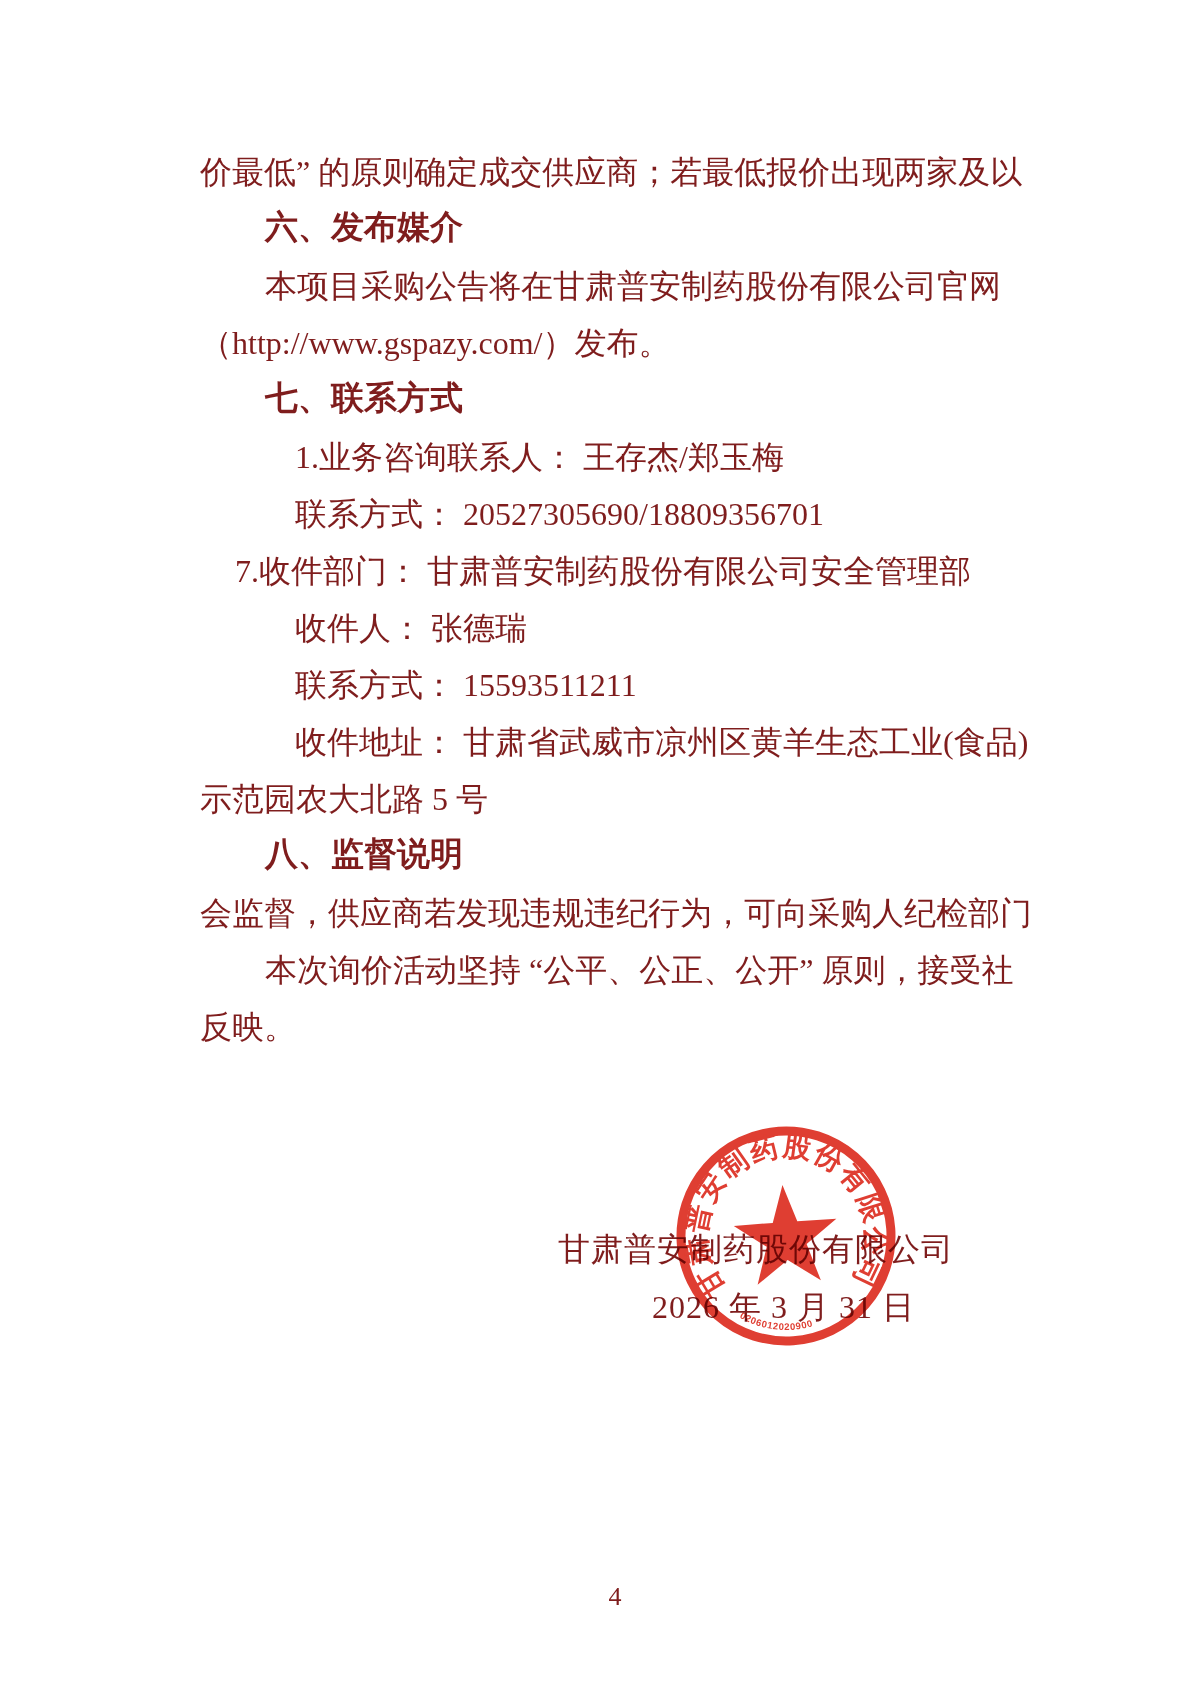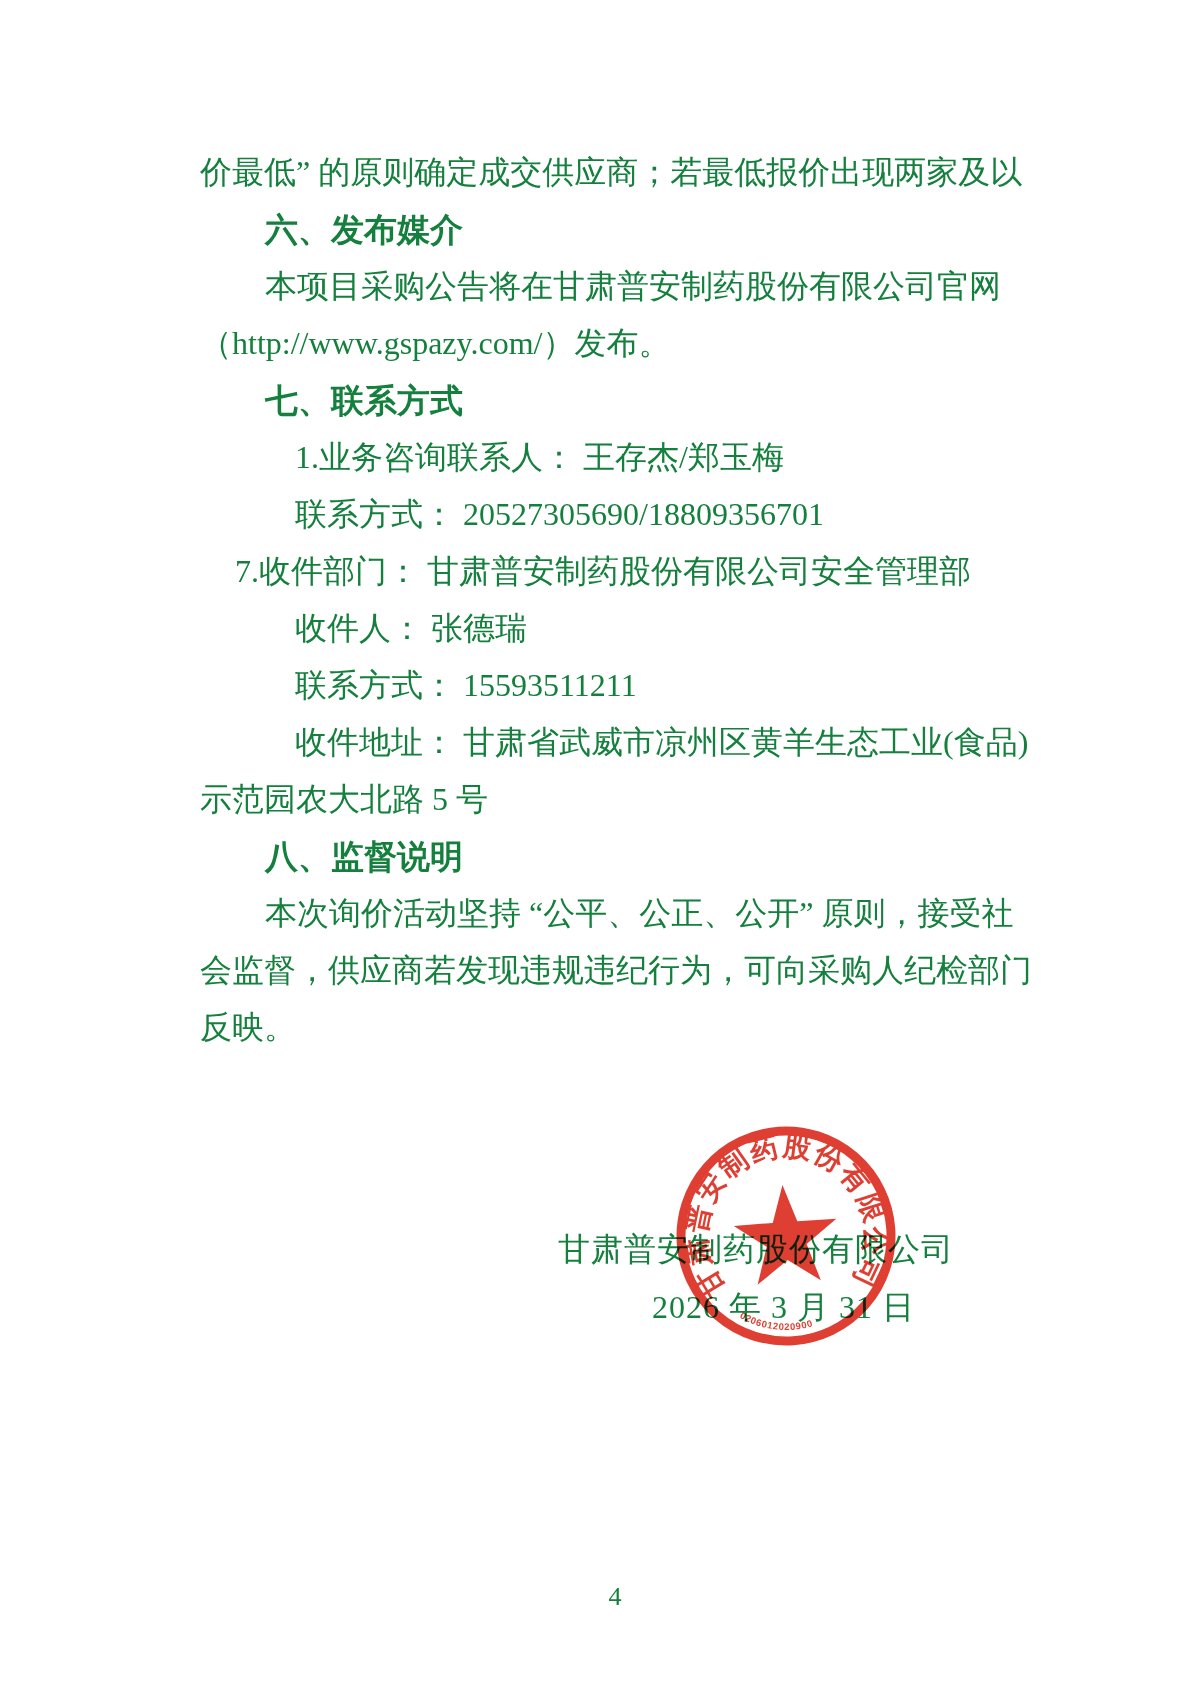--- a/index.html
+++ b/index.html
@@ -3,36 +3,36 @@
 <meta charset="utf-8">
 <style>
   html,body{margin:0;padding:0;background:#e8e8e8;}
   .page{
     position:relative;
     width:1190px;height:1684px;
     margin:0 auto;
     background:#ffffff;
     overflow:hidden;
     font-family:"Liberation Serif","DejaVu Serif",serif;
-    color:#15803d;
+    color:#7f1d1d;
   }
   .doc-body{
     position:absolute;
     left:200px;top:144px;
     width:860px;
   }
   .l{
     height:57px;
     line-height:57px;
     font-size:32px;
     letter-spacing:0px;
     white-space:nowrap;
   }
   .l.b{
-    font-family:Liberation Sans, sans-serif;
+    font-family:Liberation Mono, monospace;
     font-weight:bold;
     font-size:33px;
   }
   .i1{padding-left:65px;}
   .i2{padding-left:35px;}
   .i3{padding-left:95px;}
   .sig-company{
     position:absolute;
     left:558px;top:1229px;
     font-size:32px;line-height:40px;
@@ -78,22 +78,22 @@
     <div class="l">（http://www.gspazy.com/）发布。</div>
     <div class="l b i1">七、联系方式</div>
     <div class="l i3">1.业务咨询联系人： 王存杰/郑玉梅</div>
     <div class="l i3">联系方式： 20527305690/18809356701</div>
     <div class="l i2">7.收件部门： 甘肃普安制药股份有限公司安全管理部</div>
     <div class="l i3">收件人： 张德瑞</div>
     <div class="l i3">联系方式： 15593511211</div>
     <div class="l i3">收件地址： 甘肃省武威市凉州区黄羊生态工业(食品)</div>
     <div class="l">示范园农大北路 5 号</div>
     <div class="l b i1">八、监督说明</div>
+    <div class="l">会监督，供应商若发现违规违纪行为，可向采购人纪检部门</div>
     <div class="l i1">本次询价活动坚持 “公平、公正、公开” 原则，接受社</div>
-    <div class="l">会监督，供应商若发现违规违纪行为，可向采购人纪检部门</div>
     <div class="l">反映。</div>
   </div>
 
   <div class="sig-company">甘肃普安制药股份有限公司</div>
   <div class="sig-date">2026 年 3 月 31 日</div>
 
   <svg class="seal" viewBox="0 0 260 260">
     <circle cx="130" cy="130" r="105" fill="none" stroke="#dd2f22" stroke-width="9"></circle>
     <polygon fill="#dd2f22" points="130,79 142.3,116.0 181.4,116.3 150.0,139.5 161.7,176.7 130,154 98.3,176.7 110.0,139.5 78.6,116.3 117.7,116.0"></polygon>
     <path id="seal-text-arc" d="M 67 179.2 A 80 80 0 1 1 193 179.2" fill="none"></path>

